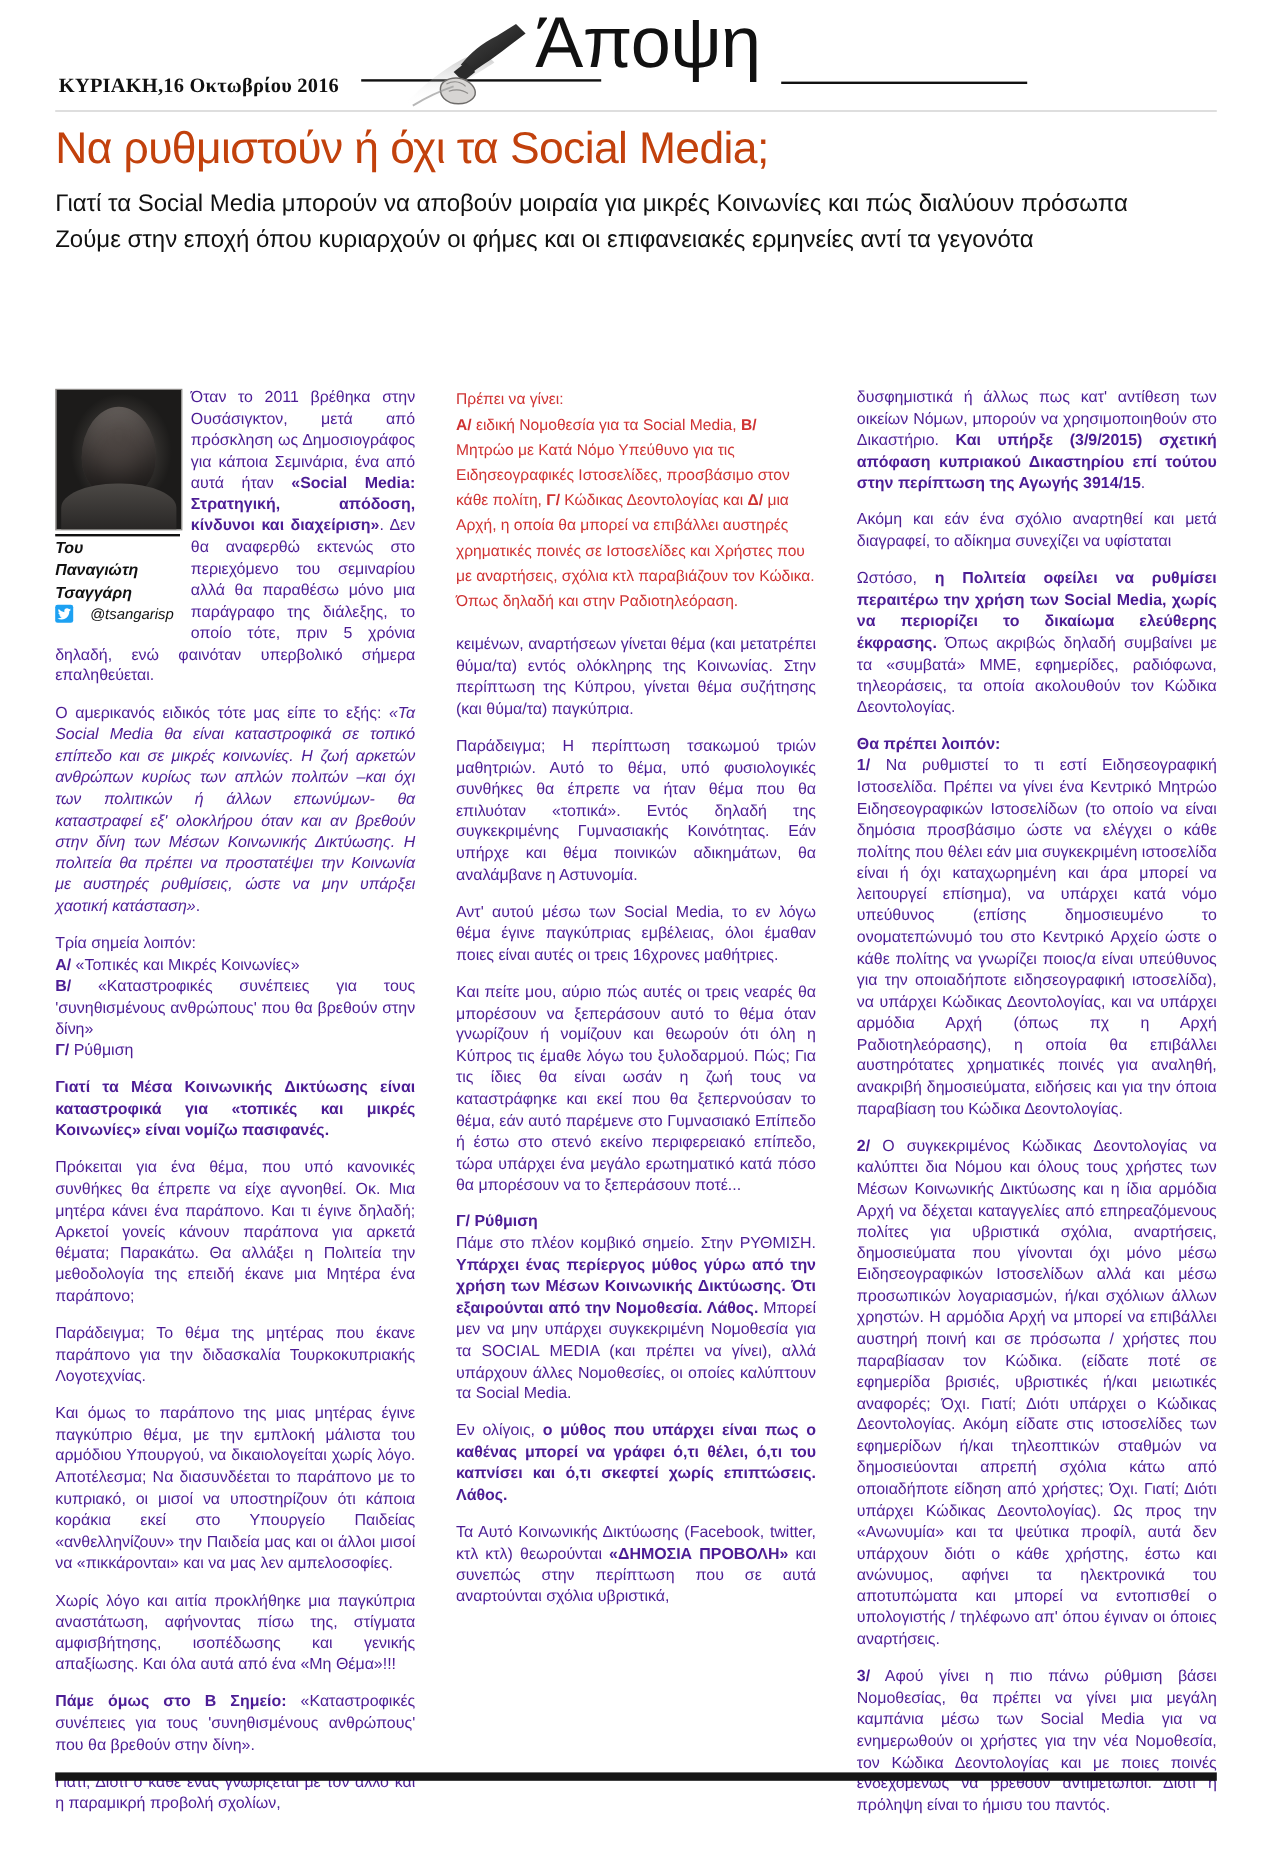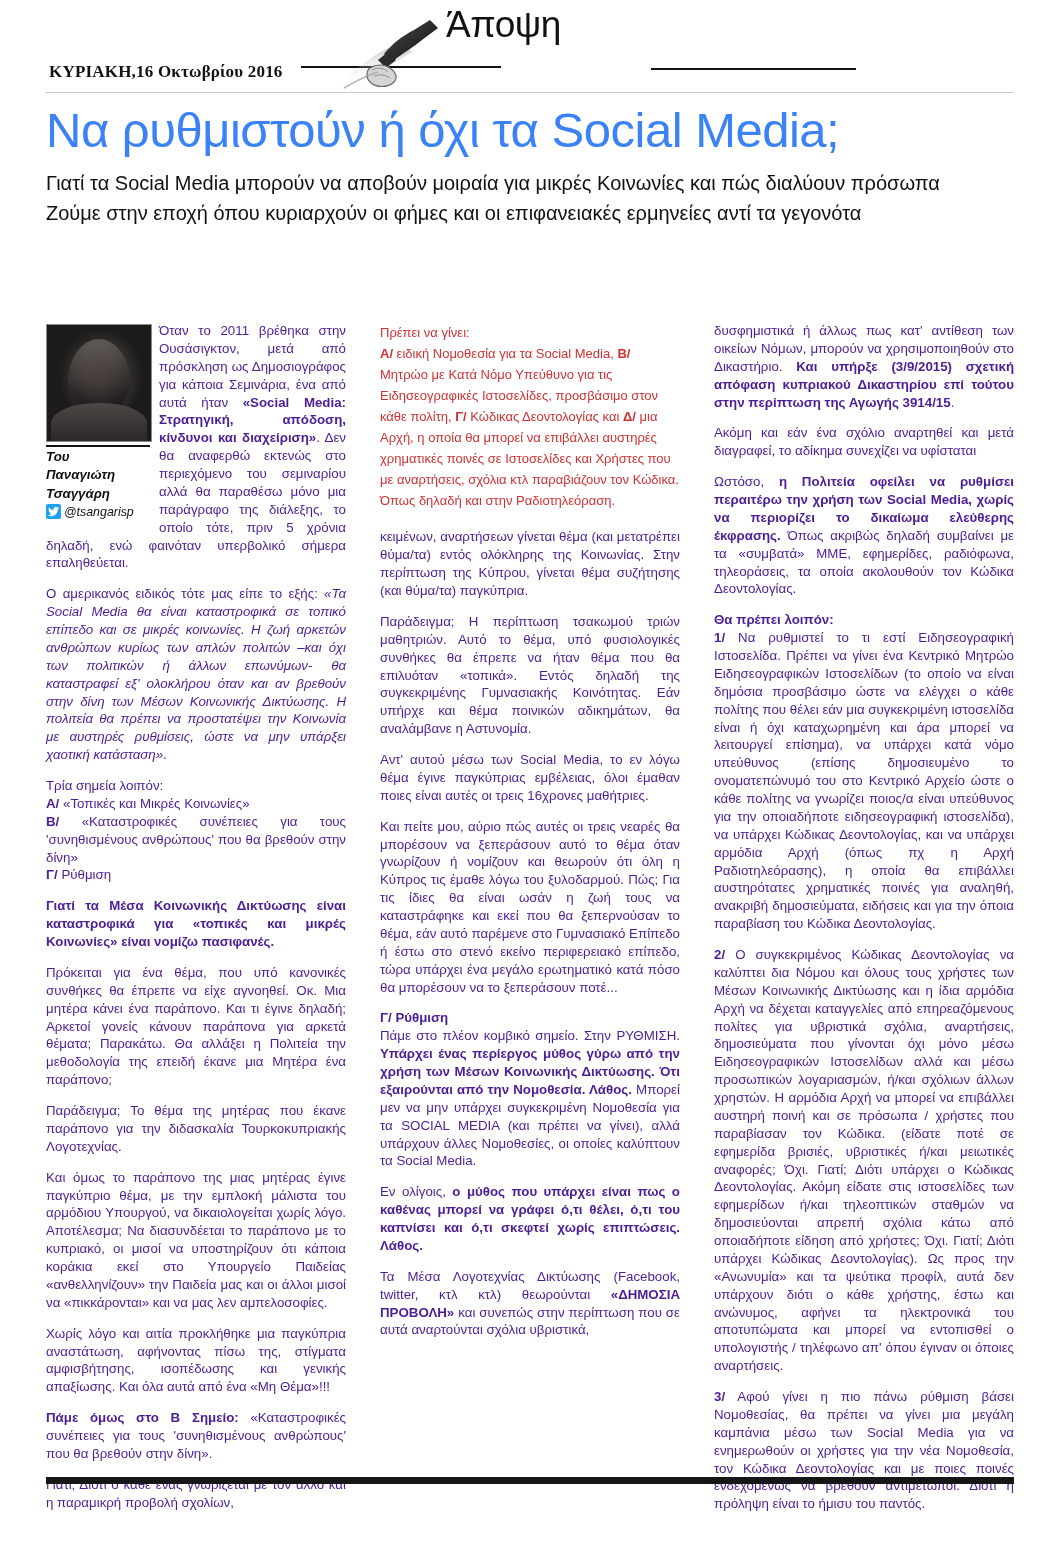--- a/index.html
+++ b/index.html
@@ -43,21 +43,21 @@
     position: absolute;
     left: 280px;
     top: 10px;
     width: 130px;
     height: 84px;
   }
   .section-title {
     position: absolute;
     left: 400px;
     top: 6px;
-    font-size: 37px;
+    font-size: 60px;
     line-height: 1;
     font-weight: 400;
     letter-spacing: -0.5px;
     color: #111;
     font-family: "Liberation Sans", sans-serif;
   }
   .section-title-rule {
     position: absolute;
     left: 605px;
     top: 68px;
@@ -79,24 +79,24 @@
     margin: 0 46px;
     border: none;
     border-top: 1px solid #c9c9c9;
   }
 
   
   .headline-block {
     margin: 12px 46px 0 46px;
   }
   .headline {
-    font-size: 49px;
+    font-size: 37px;
     line-height: 1.04;
     font-weight: 400;
-    color: #3b82f6;
+    color: #c2410c;
     letter-spacing: -0.5px;
     font-family: "Liberation Sans", sans-serif;
     margin: 0;
     white-space: nowrap;
   }
   .subheads {
     margin-top: 12px;
   }
   .subhead {
     font-size: 20px;
@@ -202,20 +202,21 @@
     align-items: center;
     justify-content: center;
     flex: 0 0 auto;
   }
   .tw-icon svg { display: block; }
   .handle {
     font-family: "Liberation Sans", sans-serif;
     font-style: italic;
     font-size: 12.4px;
     color: #111;
+    margin-left: 11px;
   }
 
   
   .pull-red p {
     color: #cf3232;
     font-size: 13px;
     line-height: 1.62;
     text-align: left;
     margin: 0;
   }
@@ -326,21 +327,21 @@
       <p>κειμένων, αναρτήσεων γίνεται θέμα (και μετατρέπει θύμα/τα) εντός ολόκληρης της Κοινωνίας. Στην περίπτωση της Κύπρου, γίνεται θέμα συζήτησης (και θύμα/τα) παγκύπρια.</p>
       <p>Παράδειγμα; Η περίπτωση τσακωμού τριών μαθητριών. Αυτό το θέμα, υπό φυσιολογικές συνθήκες θα έπρεπε να ήταν θέμα που θα επιλυόταν «τοπικά». Εντός δηλαδή της συγκεκριμένης Γυμνασιακής Κοινότητας. Εάν υπήρχε και θέμα ποινικών αδικημάτων, θα αναλάμβανε η Αστυνομία.</p>
       <p>Αντ' αυτού μέσω των Social Media, το εν λόγω θέμα έγινε παγκύπριας εμβέλειας, όλοι έμαθαν ποιες είναι αυτές οι τρεις 16χρονες μαθήτριες.</p>
       <p>Και πείτε μου, αύριο πώς αυτές οι τρεις νεαρές θα μπορέσουν να ξεπεράσουν αυτό το θέμα όταν γνωρίζουν ή νομίζουν και θεωρούν ότι όλη η Κύπρος τις έμαθε λόγω του ξυλοδαρμού. Πώς; Για τις ίδιες θα είναι ωσάν η ζωή τους να καταστράφηκε και εκεί που θα ξεπερνούσαν το θέμα, εάν αυτό παρέμενε στο Γυμνασιακό Επίπεδο ή έστω στο στενό εκείνο περιφερειακό επίπεδο, τώρα υπάρχει ένα μεγάλο ερωτηματικό κατά πόσο θα μπορέσουν να το ξεπεράσουν ποτέ...</p>
 
       <p class="tight"><b>Γ/ Ρύθμιση</b></p>
       <p><span>Πάμε στο πλέον κομβικό σημείο. Στην ΡΥΘΜΙΣΗ. </span><b>Υπάρχει ένας περίεργος μύθος γύρω από την χρήση των Μέσων Κοινωνικής Δικτύωσης. Ότι εξαιρούνται από την Νομοθεσία. Λάθος.</b><span> Μπορεί μεν να μην υπάρχει συγκεκριμένη Νομοθεσία για τα SOCIAL MEDIA (και πρέπει να γίνει), αλλά υπάρχουν άλλες Νομοθεσίες, οι οποίες καλύπτουν τα Social Media.</span></p>
 
       <p><span>Εν ολίγοις, </span><b>ο μύθος που υπάρχει είναι πως ο καθένας μπορεί να γράφει ό,τι θέλει, ό,τι του καπνίσει και ό,τι σκεφτεί χωρίς επιπτώσεις.  Λάθος.</b></p>
 
-      <p><span>Τα Μέσα Λογοτεχνίας Δικτύωσης (Facebook, twitter, κτλ κτλ) θεωρούνται </span><b>«ΔΗΜΟΣΙΑ ΠΡΟΒΟΛΗ»</b><span> και συνεπώς στην περίπτωση που σε αυτά αναρτούνται σχόλια υβριστικά,</span></p>
+      <p><span>Τα Αυτό Κοινωνικής Δικτύωσης (Facebook, twitter, κτλ κτλ) θεωρούνται </span><b>«ΔΗΜΟΣΙΑ ΠΡΟΒΟΛΗ»</b><span> και συνεπώς στην περίπτωση που σε αυτά αναρτούνται σχόλια υβριστικά,</span></p>
     </div>
 
     <div class="col">
       <p><span>δυσφημιστικά ή άλλως πως κατ' αντίθεση των οικείων Νόμων, μπορούν να χρησιμοποιηθούν στο Δικαστήριο. </span><b>Και υπήρξε (3/9/2015) σχετική απόφαση κυπριακού Δικαστηρίου επί τούτου στην περίπτωση  της Αγωγής 3914/15</b><span>.</span></p>
 
       <p>Ακόμη και εάν ένα σχόλιο αναρτηθεί και μετά διαγραφεί, το αδίκημα συνεχίζει να υφίσταται</p>
 
       <p><span>Ωστόσο, </span><b>η Πολιτεία οφείλει να ρυθμίσει περαιτέρω την χρήση των Social Media, χωρίς να περιορίζει το δικαίωμα ελεύθερης έκφρασης.</b><span> Όπως ακριβώς δηλαδή συμβαίνει με τα «συμβατά» ΜΜΕ, εφημερίδες, ραδιόφωνα, τηλεοράσεις, τα οποία ακολουθούν τον Κώδικα Δεοντολογίας.</span></p>
 
       <p class="tight"><b>Θα πρέπει  λοιπόν:</b></p>

